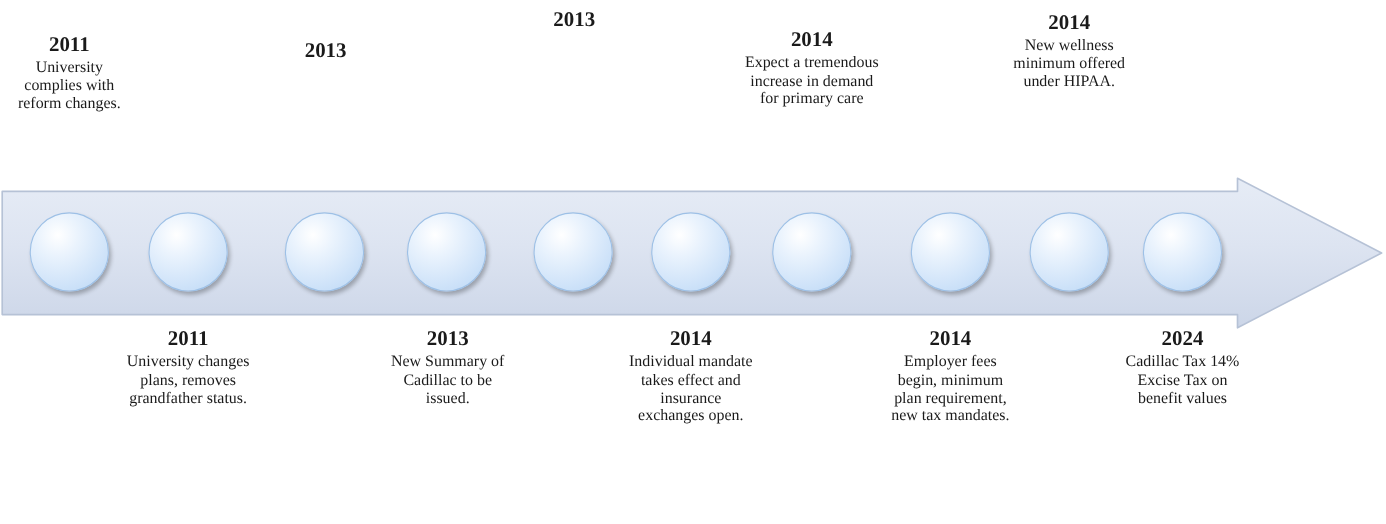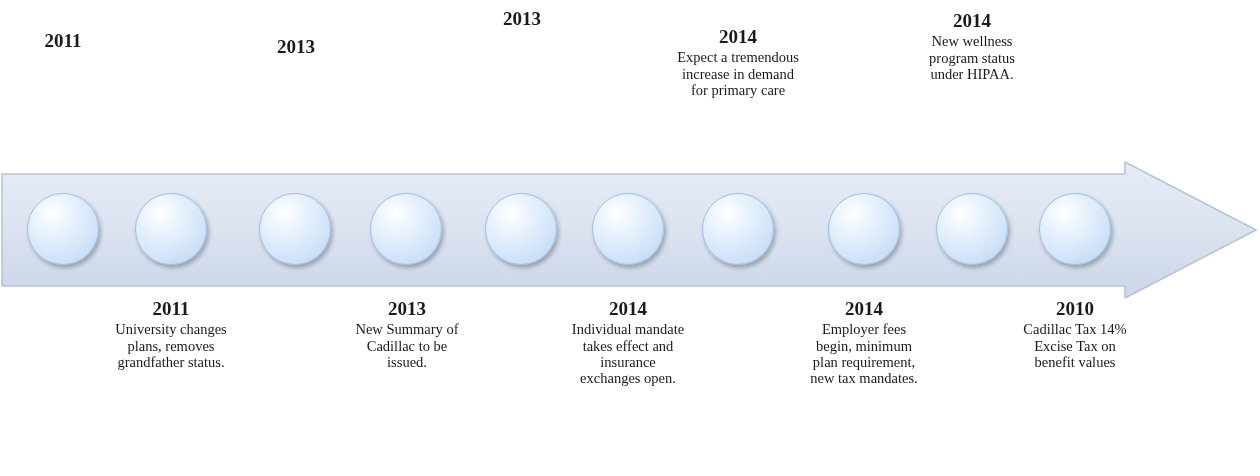--- a/index.html
+++ b/index.html
@@ -93,38 +93,39 @@
     <div class="node-circle" style="left:485px; top:8px;"></div>
     <div class="node-circle" style="left:592px; top:8px;"></div>
     <div class="node-circle" style="left:702px; top:8px;"></div>
     <div class="node-circle" style="left:828px; top:8px;"></div>
     <div class="node-circle" style="left:936px; top:8px;"></div>
     <div class="node-circle" style="left:1039px; top:8px;"></div>
   </div>
 
   <div class="label top" style="left:8px; top:30px; width:110px;">
     <span class="year">2011</span>
+    <span class="desc">University complies with reform changes.</span>
   </div>
 
   <div class="label top" style="left:236px; top:36px; width:120px;">
     <span class="year">2013</span>
   </div>
 
   <div class="label top" style="left:463px; top:8px; width:118px;">
     <span class="year">2013</span>
   </div>
 
   <div class="label top" style="left:672px; top:26px; width:132px;">
     <span class="year">2014</span>
     <span class="desc">Expect a tremendous increase in demand for primary care</span>
   </div>
 
   <div class="label top" style="left:920px; top:10px; width:104px;">
     <span class="year">2014</span>
-    <span class="desc">New wellness program status under HIPAA.</span>
+    <span class="desc">New wellness minimum offered under HIPAA.</span>
   </div>
 
   <div class="label bottom" style="left:113px; top:298px; width:116px;">
     <span class="year">2011</span>
     <span class="desc">University changes plans, removes grandfather status.</span>
   </div>
 
   <div class="label bottom" style="left:350px; top:298px; width:114px;">
     <span class="year">2013</span>
     <span class="desc">New Summary of Cadillac to be issued.</span>
@@ -134,17 +135,17 @@
     <span class="year">2014</span>
     <span class="desc">Individual mandate takes effect and insurance exchanges open.</span>
   </div>
 
   <div class="label bottom" style="left:806px; top:298px; width:116px;">
     <span class="year">2014</span>
     <span class="desc">Employer fees begin, minimum plan requirement, new tax mandates.</span>
   </div>
 
   <div class="label bottom" style="left:1018px; top:298px; width:114px;">
-    <span class="year">2010</span>
+    <span class="year">2024</span>
     <span class="desc">Cadillac Tax 14% Excise Tax on benefit values</span>
   </div>
 
 </div>
 
 </body></html>

